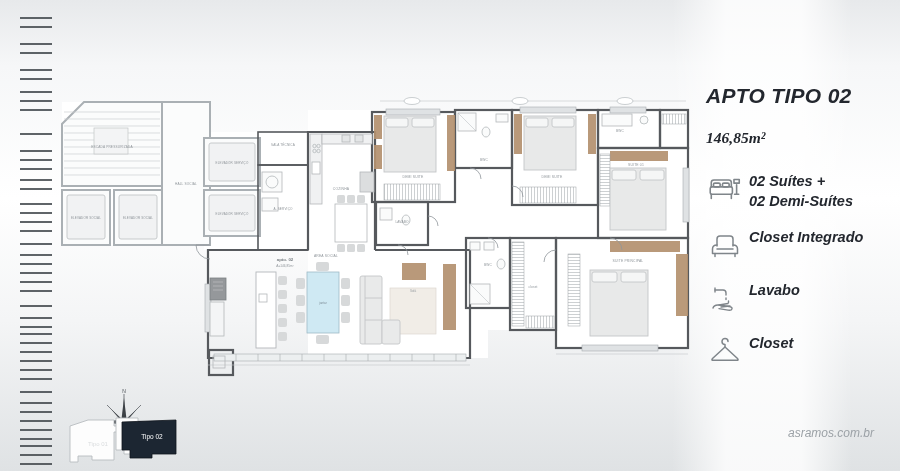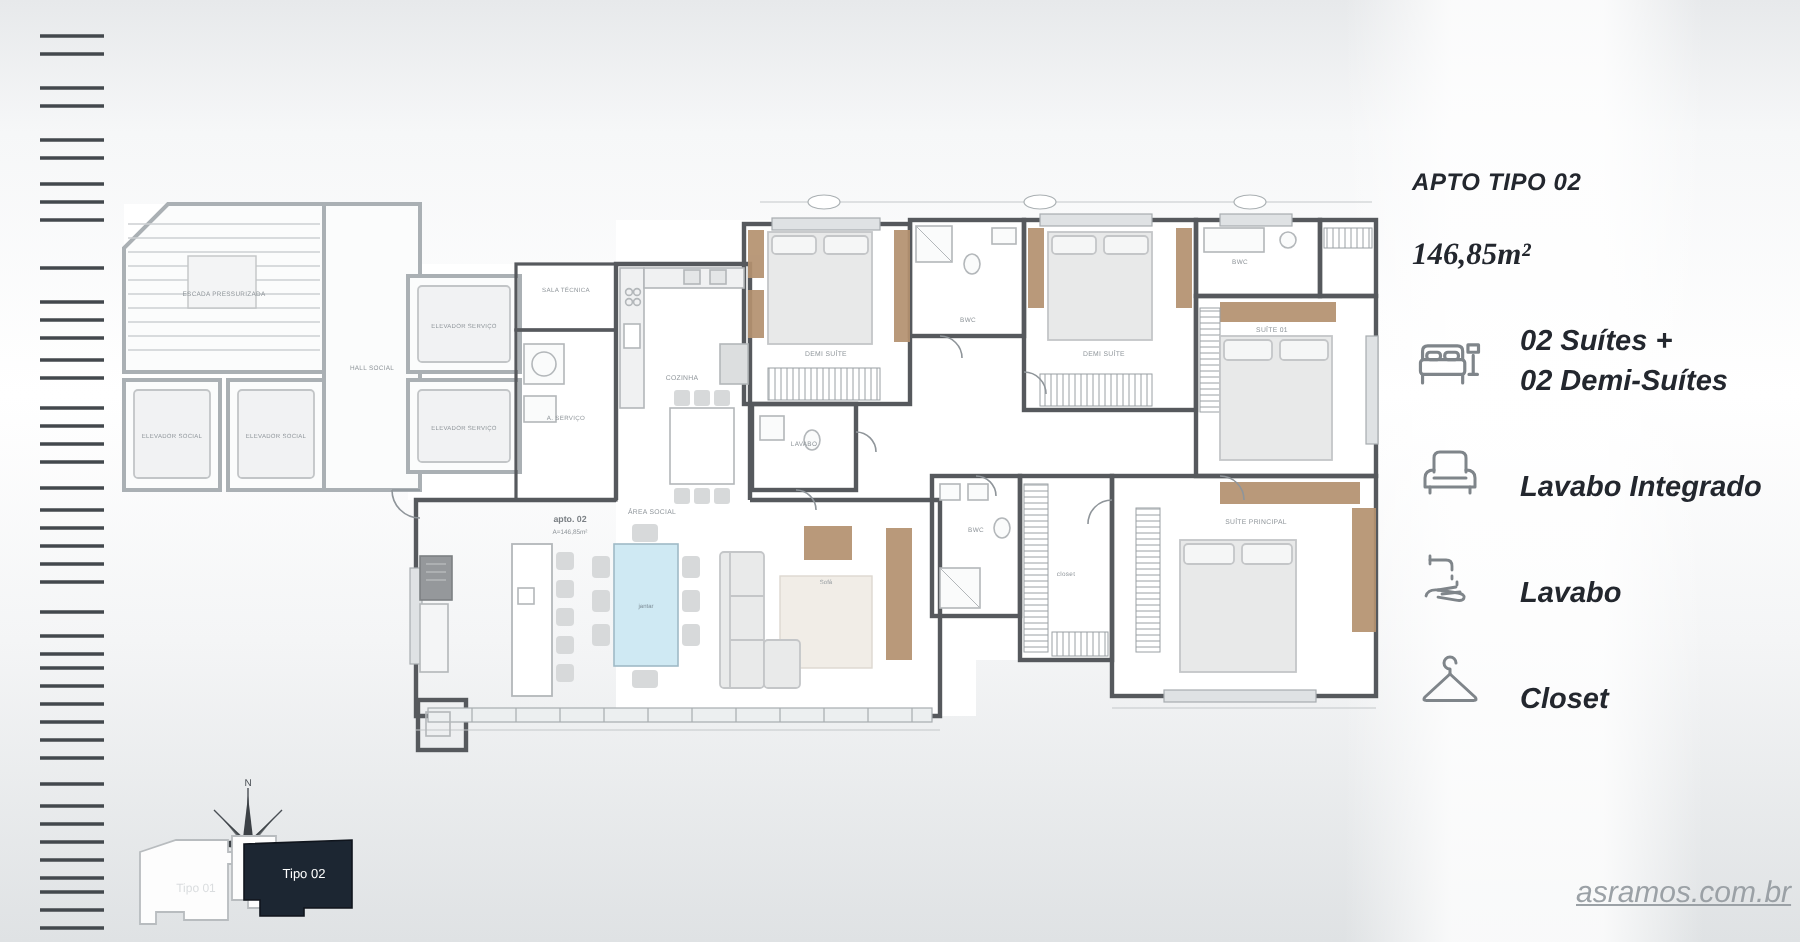--- a/index.html
+++ b/index.html
@@ -10,29 +10,29 @@
       linear-gradient(180deg,#e7e9eb 0%,#f6f7f8 14%,#ffffff 42%,#f4f5f6 68%,#dfe2e4 100%);
   }
   .right-band{
     position:absolute;left:672px;top:0;width:180px;height:100%;
     background:linear-gradient(90deg,rgba(255,255,255,0),rgba(255,255,255,.8) 30%,rgba(255,255,255,.8) 72%,rgba(255,255,255,0));
     pointer-events:none;
   }
   .ruler{position:absolute;left:12px;top:6px;}
   .plan{position:absolute;left:50px;top:88px;}
   .panel{position:absolute;left:706px;top:84px;width:180px;color:#23272e;}
-  .panel .title{font-size:12px;font-weight:bold;font-style:italic;letter-spacing:.3px;}
+  .panel .title{font-size:21px;font-weight:bold;font-style:italic;letter-spacing:.3px;}
   .panel .area{font-size:15.5px;font-weight:bold;font-style:italic;margin-top:21px;font-family:Liberation Serif, serif;}
   .features{margin-top:24px;display:flex;flex-direction:column;gap:15px;}
-  .feature{display:flex;align-items:flex-end;gap:16px;}
+  .feature{display:flex;align-items:flex-start;gap:5px;}
   .feature .ficon{width:38px;height:38px;flex:0 0 38px;display:flex;align-items:center;justify-content:center;}
   .feature .flabel{font-size:14.5px;font-style:italic;font-weight:bold;color:#23272e;white-space:pre-line;line-height:1.4;}
   .compass{position:absolute;left:92px;top:388px;}
   .keyplan{position:absolute;left:66px;top:410px;}
-  .watermark{position:absolute;left:788px;top:438px;font-size:15px;font-style:italic;color:#9ba1a6;text-decoration:underline;}
+  .watermark{position:absolute;left:788px;top:426px;font-size:12px;font-style:italic;color:#9ba1a6;}
   svg text{font-family:"Liberation Sans",sans-serif;}
   .roomlbl{fill:#90969b;letter-spacing:.15px;}
 </style>
 </head>
 <body>
 
 <div class="stage">
   <div class="right-band"></div>
 
   <svg class="ruler" width="46" height="462" id="rulerSvg">
@@ -343,21 +343,21 @@
 
       <div class="feature">
         <span class="ficon">
           <svg width="36" height="36" viewBox="0 0 36 36" fill="none" stroke="#7f858a" stroke-width="1.5" stroke-linecap="round" stroke-linejoin="round">
             <path d="M10,18 v-7 q0,-3 3,-3 h10 q3,0 3,3 v7"></path>
             <path d="M10,17 q-4.5,0 -4.5,4 v4.5 h25 V21 q0,-4 -4.5,-4"></path>
             <path d="M10,21 h16"></path>
             <path d="M8,25.5 v3 M28,25.5 v3"></path>
           </svg>
         </span>
-        <span class="flabel">Lavabo Integrado</span>
+        <span class="flabel">Closet Integrado</span>
       </div>
 
       <div class="feature">
         <span class="ficon">
           <svg width="36" height="36" viewBox="0 0 36 36" fill="none" stroke="#7f858a" stroke-width="1.4" stroke-linecap="round" stroke-linejoin="round">
             <path d="M8,9 h8 q3,0 3,3 v2"></path>
             <path d="M8,7 v4"></path>
             <path d="M19,17 v1.5 M21.5,20 v1.5"></path>
             <path d="M6,27 q1,-3.5 6,-3 l10,1.5 q3.5,.6 3,2.4 q-.5,1.8 -4,1.2 l-9,-1.5"></path>
             <path d="M12,24 l9,-1.5 M14,26 l9,-1"></path>

